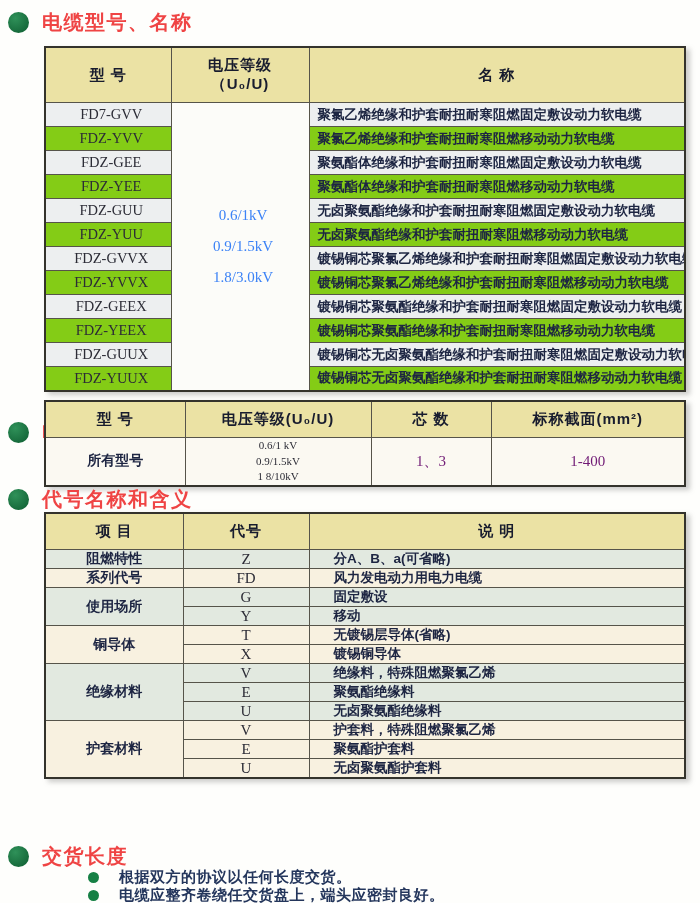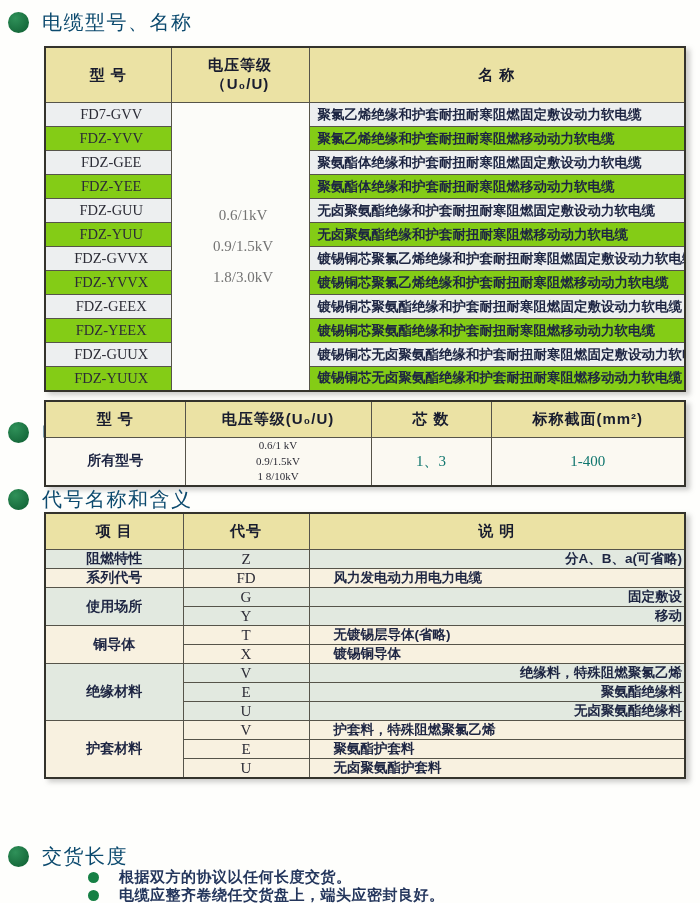--- a/index.html
+++ b/index.html
@@ -4,55 +4,55 @@
 <style>
   * { box-sizing: border-box; }
   html,body { margin:0; padding:0; }
   body { width:700px; height:903px; background:#ffffff; font-family:"Liberation Sans", sans-serif; }
   .page { position:relative; width:700px; height:903px; background:#fefefc; overflow:hidden; }
 
   
   .sec-h { position:absolute; left:8px; display:flex; align-items:center; gap:13px; }
   .sec-h .dot-big { width:21px; height:21px; border-radius:50%;
                     background:radial-gradient(circle at 35% 30%, #2f9159, #0d5c30); flex:0 0 auto; }
-  .sec-h .sec-title { font-size:20px; font-weight:normal; color:#0c4a6e; letter-spacing:1.5px; margin:0; }
+  .sec-h .sec-title { font-size:20px; font-weight:bold; color:#ef4444; letter-spacing:1.5px; margin:0; }
 
   
   table { border-collapse:collapse; table-layout:fixed; position:absolute; left:44px; width:640px;
           border:2px solid #34332c; box-shadow:4px 3px 5px rgba(110,110,110,.35); background:#fff; }
   th { background:#ebe2a4; border:1px solid #56544a; font-size:15px; font-weight:bold;
        color:#181c2e; text-align:center; padding:8px; letter-spacing:1px; }
   td { border:1px solid #56544a; font-size:14px; color:#1d2542; padding:0 2px; overflow:hidden; white-space:nowrap; }
 
   
   .t1 th { height:29px; }
   .t1 td { height:24px;padding-left:8px; }
   .mcell { font-family:"Liberation Serif", serif; font-size:14.5px; text-align:center; color:#2c2c36; }
   .ncell { font-weight:600; padding-left:10px; font-size:13.5px;margin-top:16px; }
   .vcell { background:#fcfcf9; text-align:center; vertical-align:middle;
-           font-family:"Liberation Serif", serif; font-size:15px; color:#737373; }
+           font-family:"Liberation Serif", serif; font-size:15px; color:#3b82f6; }
   .vcell .vline { line-height:31px; }
   .rA { background:#edeff0; }
   .rB { background:#84cc16; }
 
   
   .t2 th { height:25px; }
   .t2 td { height:48px; text-align:center; background:#fbf9f2; }
   .t2 .model2 { font-weight:600; }
   .t2 .volt2 { font-family:"Liberation Serif", serif; font-size:11px; color:#2c2c36; }
   .t2 .volt2 .v2line { line-height:15.5px; }
-  .t2 .cores, .t2 .sect { font-family:"Liberation Serif", serif; font-size:15px; color:#0f766e; }
+  .t2 .cores, .t2 .sect { font-family:"Liberation Serif", serif; font-size:15px; color:#701a75; }
 
   
   .t3 th { height:16px; }
   .t3 td { height:16px; }
   .t3 .item { text-align:center; font-weight:600; }
   .t3 .code { text-align:center; font-family:"Liberation Serif", serif; font-size:15px; color:#2c2c36; }
   .t3 .desc { font-weight:600; padding-left:24px; font-size:13.5px; }
-  .gA { background:#e2e9e0;text-align:right; }
+  .gA { background:#e2e9e0; }
   .gB { background:#f8f1e0; }
 
   
   .blt { position:absolute; left:88px; display:flex; align-items:center; gap:20px; }
   .blt .dot-sm { width:11px; height:11px; border-radius:50%; background:#168045; flex:0 0 auto; }
   .blt .blt-text { font-size:15px; font-weight:600; color:#24365c; letter-spacing:0.5px; }
 </style>
 </head>
 <body>
 

